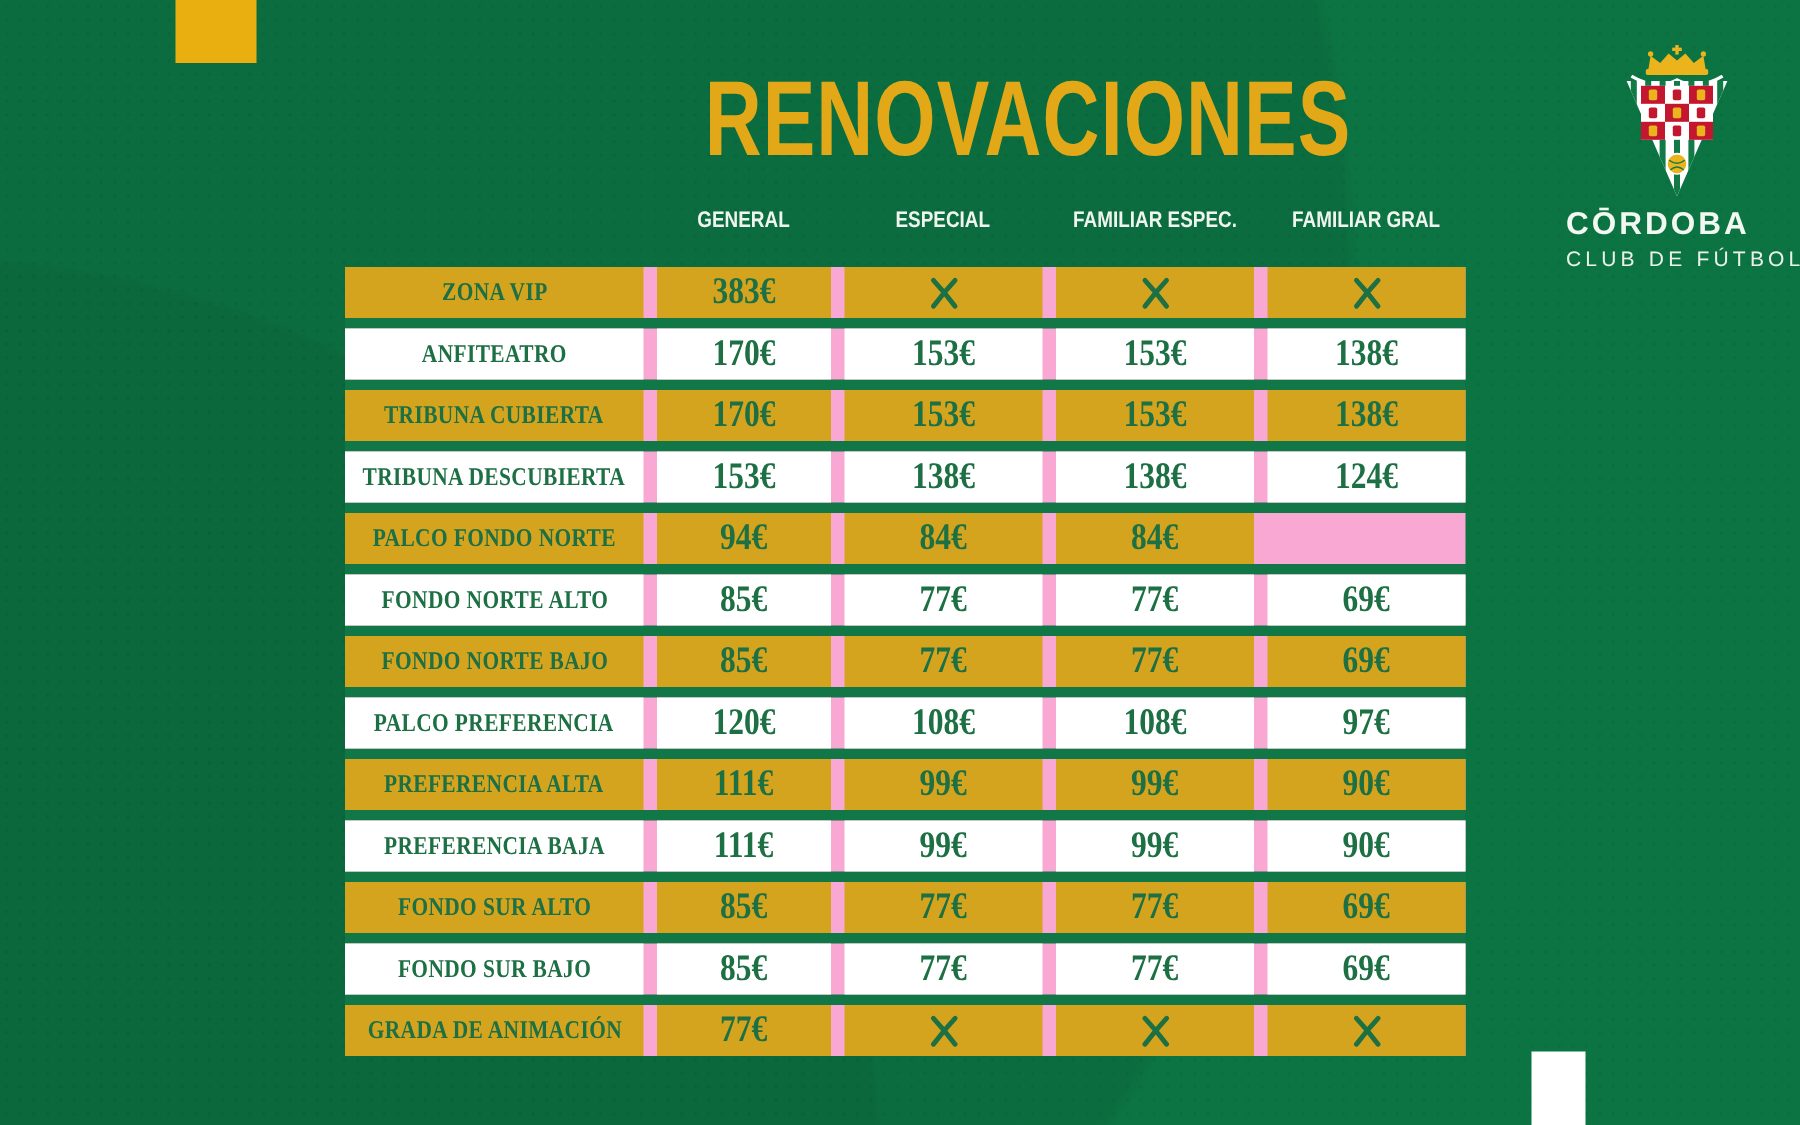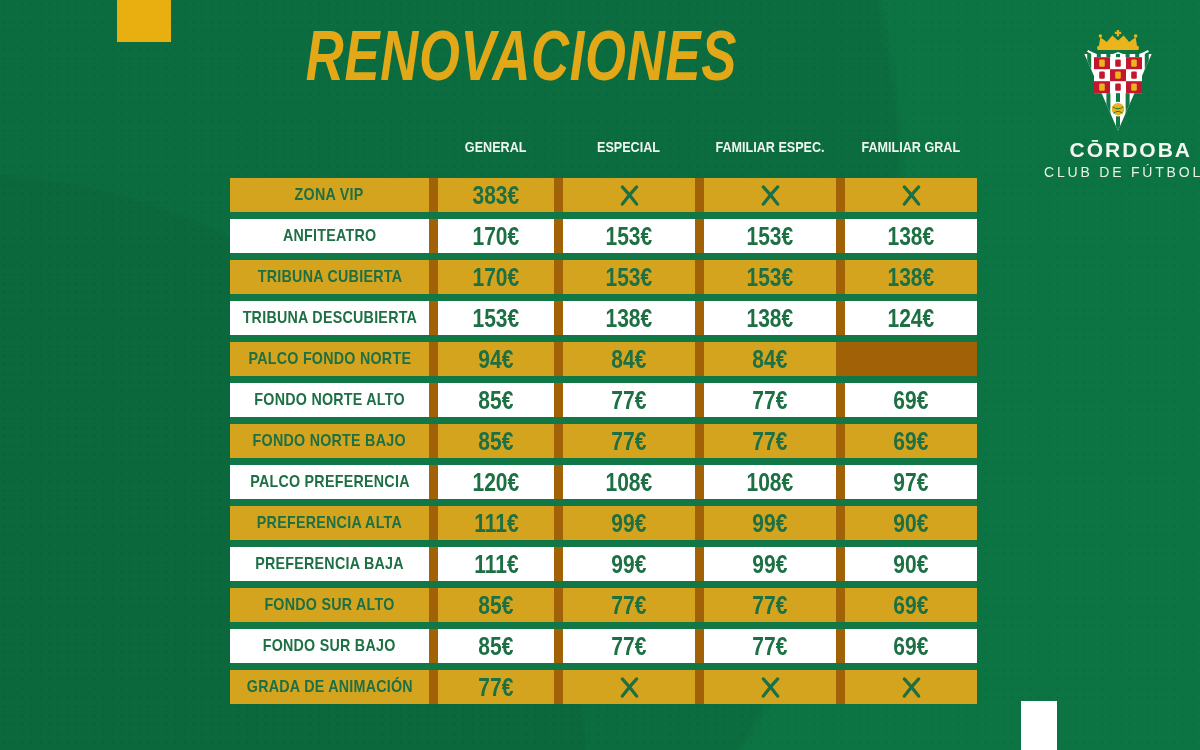--- a/index.html
+++ b/index.html
@@ -19,23 +19,22 @@
   }
   .corner-square{
     position:absolute;left:117px;top:0;width:54px;height:42px;
     background:#E9AE10;
   }
   .bottom-rect{
     position:absolute;left:1021px;top:701px;width:36px;height:49px;
     background:#FFFFFF;
   }
   .title-wrap{
-    position:absolute;left:230px;top:20px;width:747px;
-    text-align:left;
-    font-style:italic;
+    position:absolute;left:230px;top:44px;width:747px;
+    text-align:right;
   }
   .title{
     margin:0;display:inline-block;
     font-size:71px;font-weight:bold;letter-spacing:1px;
     color:#E2A818;line-height:1.0;
     transform:scaleX(0.74);transform-origin:center;
     white-space:nowrap;
   }
   
   .thead,.t-row{
@@ -49,39 +48,39 @@
   .th{
     display:flex;align-items:center;justify-content:center;
     color:#EFF5EE;font-weight:bold;font-size:15px;white-space:nowrap;
   }
   .cond{display:inline-block;transform:scaleX(0.84);transform-origin:center;white-space:nowrap;}
   
   .tbody{
     position:absolute;left:230px;top:178px;width:747px;
     background:#117747;
   }
-  .t-row{height:34px;margin-bottom:7px;background:#a16207;}
+  .t-row{height:34px;margin-bottom:7px;background:#f9a8d4;font-family:Liberation Serif, serif;}
   .t-row:last-child{margin-bottom:0;}
   .cell{
     display:flex;align-items:center;justify-content:center;
     overflow:hidden;
   }
   .t-row.gold .cell{background:#D5A41F;}
   .t-row.white .cell{background:#FFFFFF;}
   .t-label span{
     font-weight:bold;font-size:17px;letter-spacing:0.3px;color:#1D6F44;
   }
   .t-val span{
     font-weight:bold;font-size:25px;color:#1D6F44;letter-spacing:0px;
   }
   .x-mark{display:block;}
   
   .logo{
     position:absolute;left:1044px;top:30px;width:148px;
-    text-align:right;color:#F2F7F1;
+    text-align:left;color:#F2F7F1;
   }
   .crest{display:block;margin:0 auto;}
   .club-name{
     margin-top:4px;font-weight:bold;font-size:21px;letter-spacing:2px;
     white-space:nowrap;
   }
   .club-sub{
     margin-top:2px;font-size:14px;letter-spacing:2.8px;color:#E9F1E9;
     white-space:nowrap;
   }

